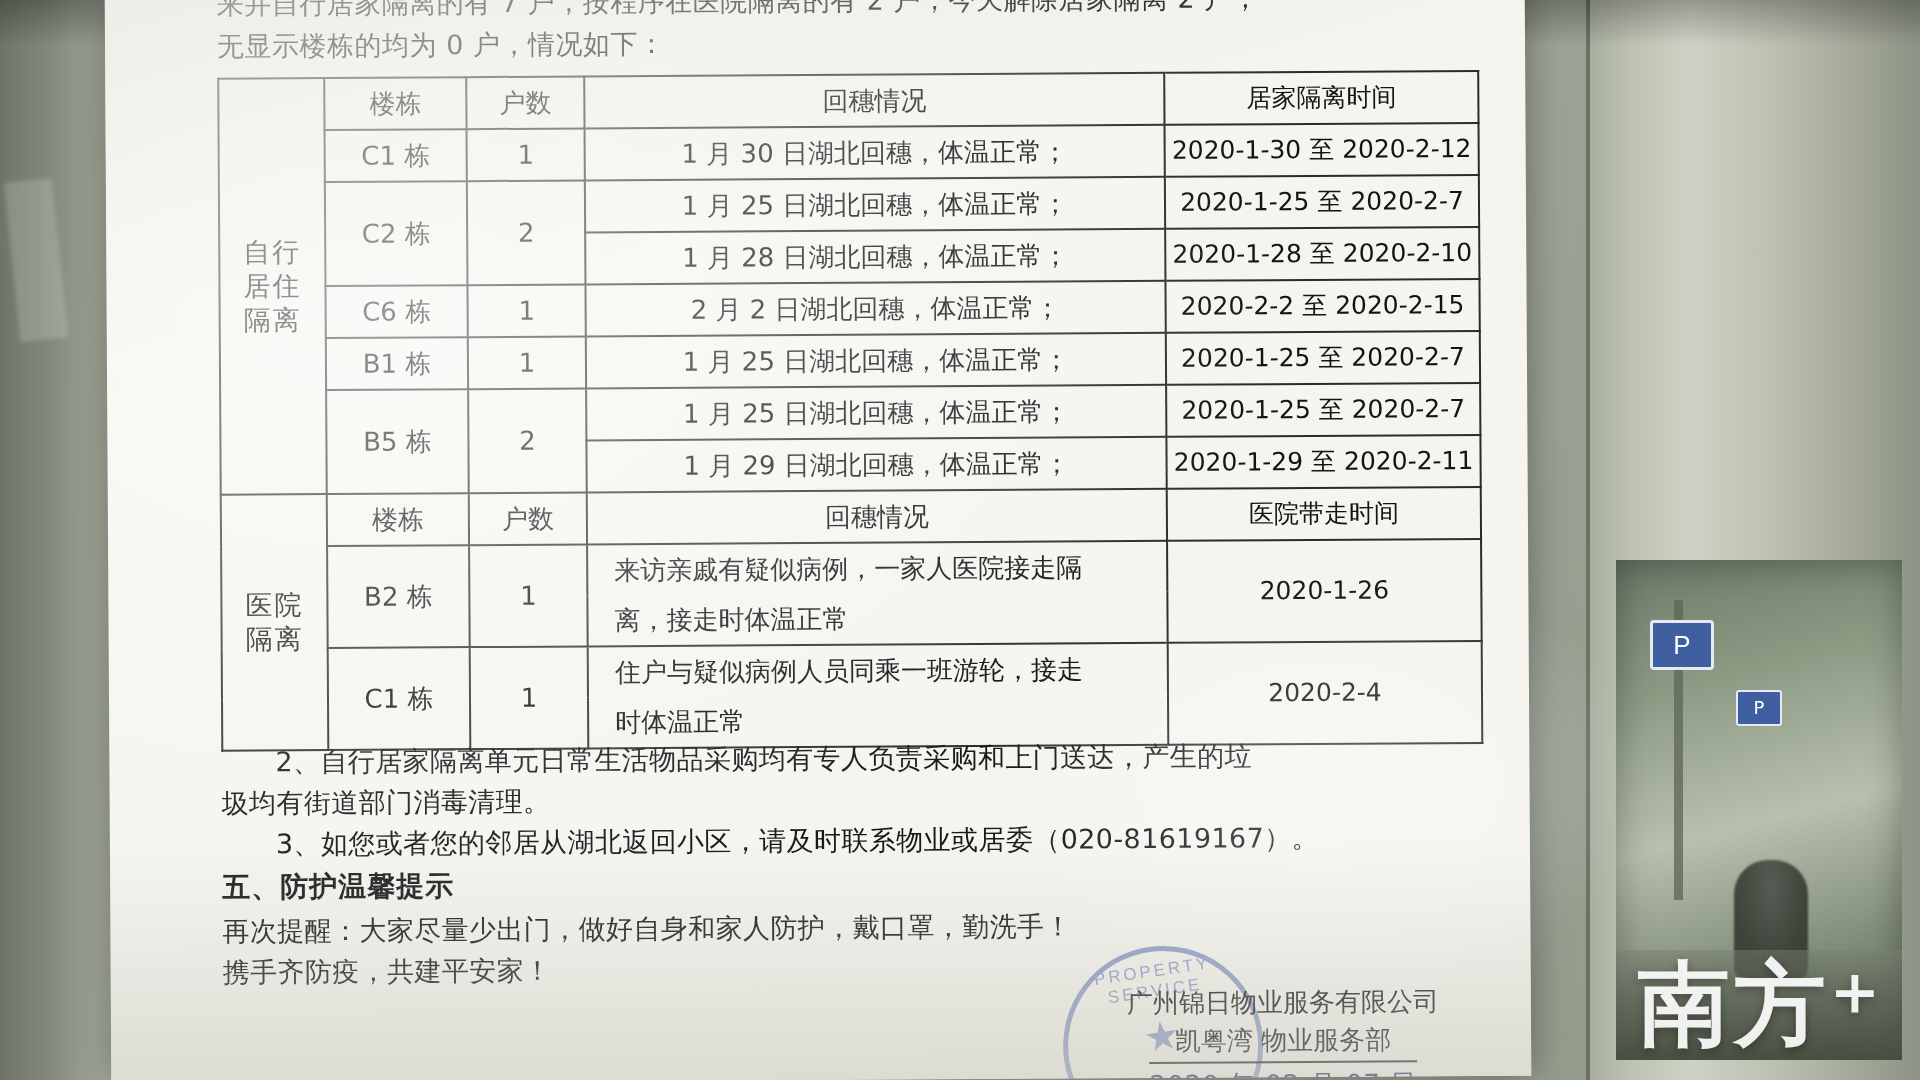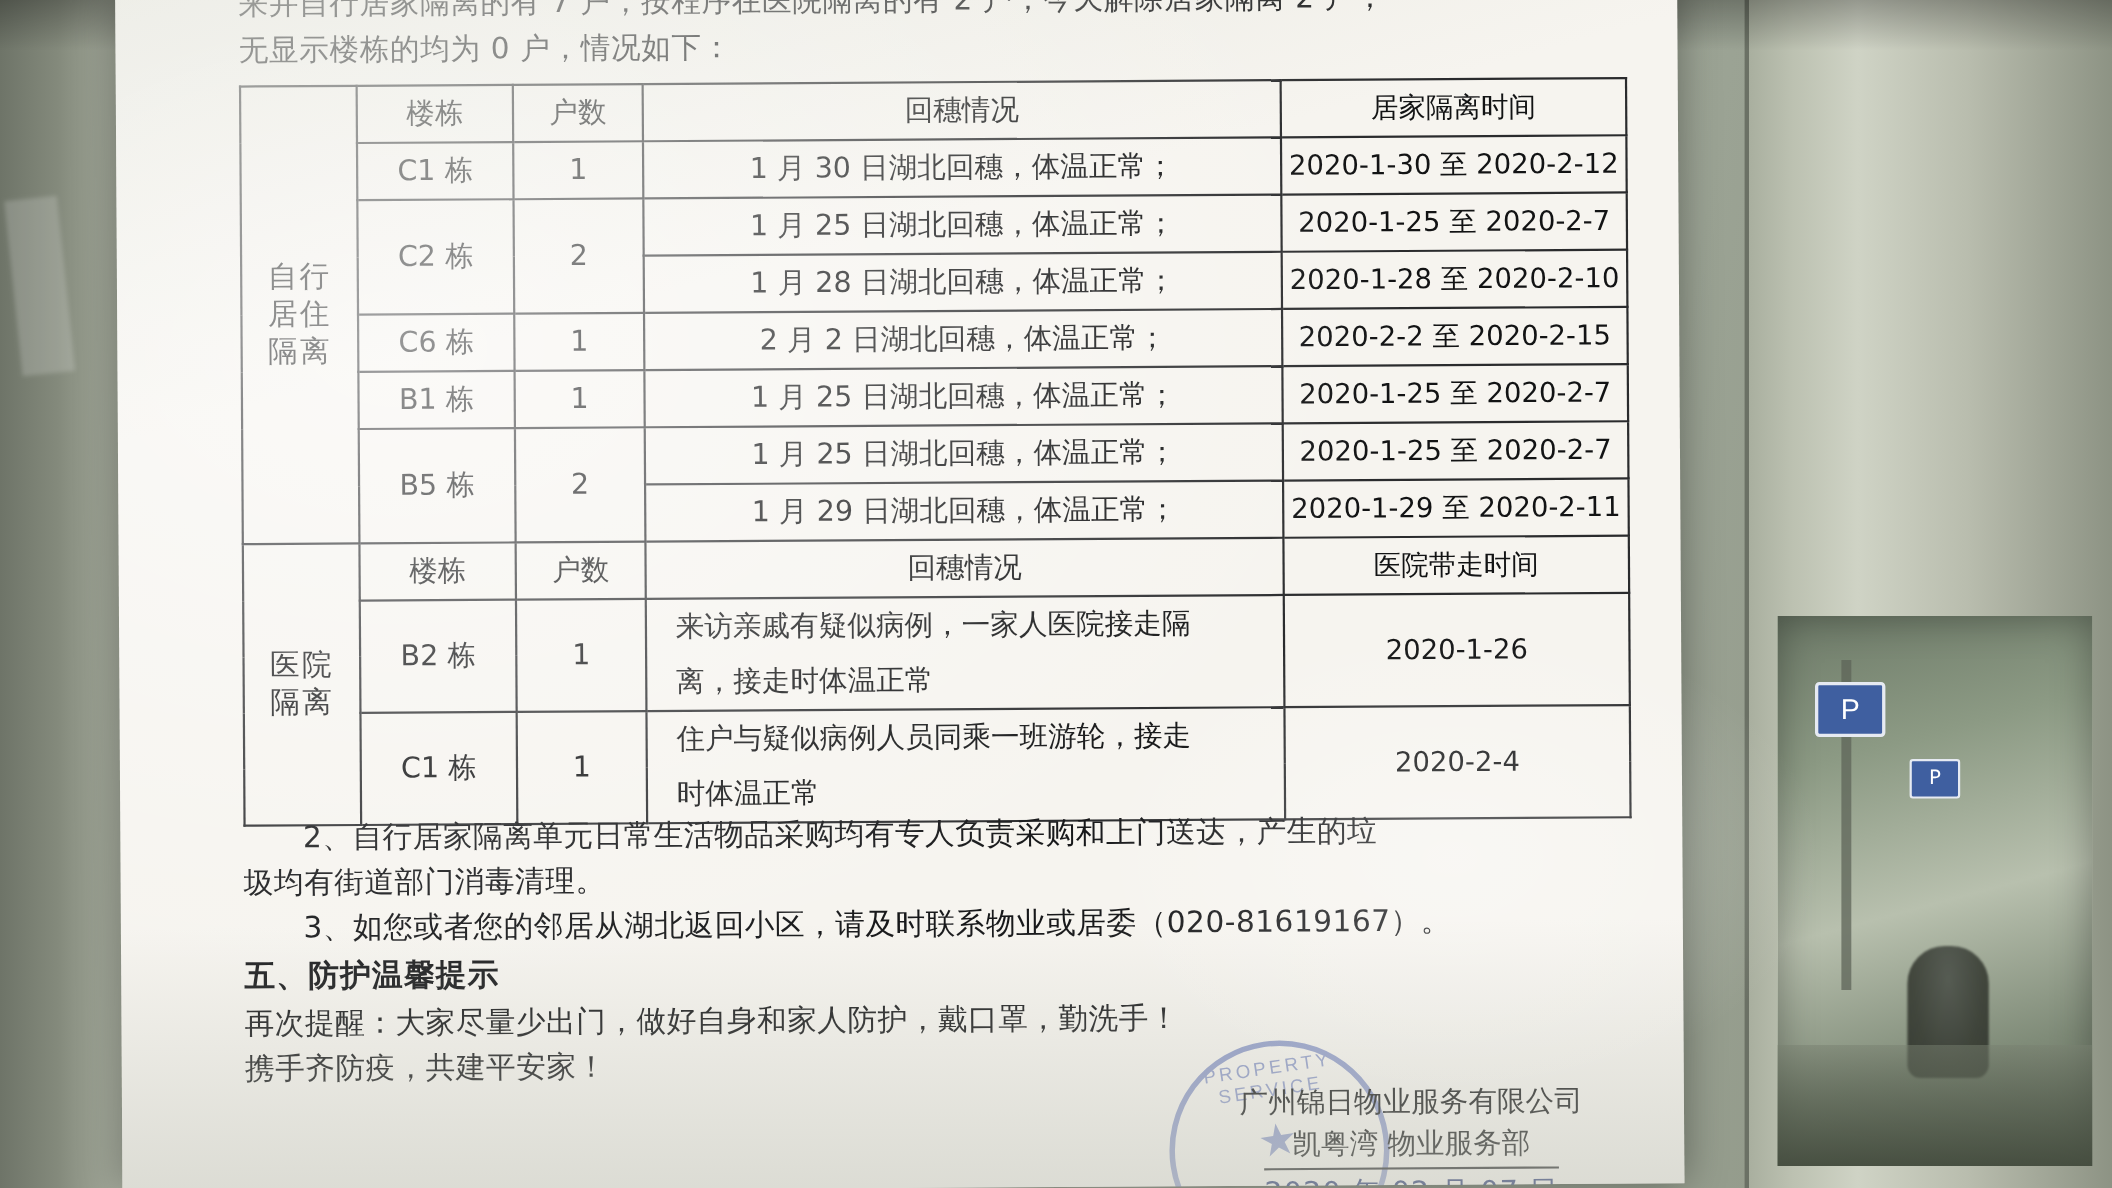--- a/index.html
+++ b/index.html
@@ -388,14 +388,17 @@
         <div>凯粤湾   物业服务部</div>
         <div class="sig-date">2020 年 02 月 07 日</div>
       </div>
 
     </div>
     <div class="sheet-shade"></div>
   </div>
 
   <div class="glare"></div>
 
+  <div class="watermark">
+    <span>南方</span><sup>+</sup>
+  </div>
 
 </div>
 
 </body></html>

